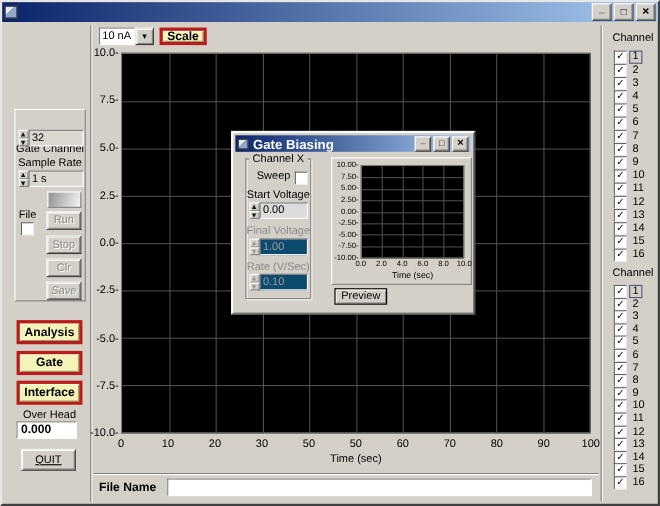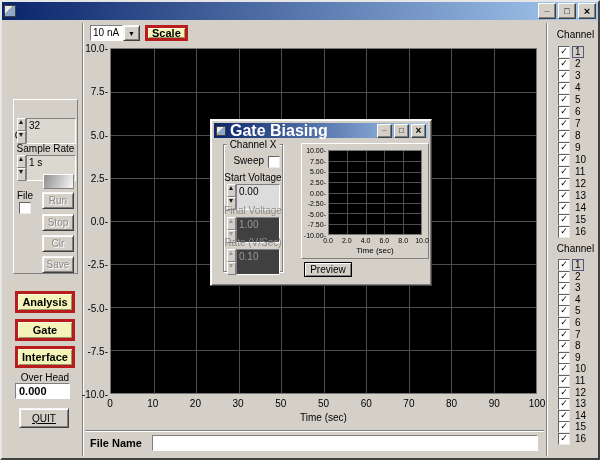--- a/index.html
+++ b/index.html
@@ -30,29 +30,29 @@
   .bold{font-weight:bold;}
   .center{text-align:center;}
   .fieldset{border:1px solid #808080;box-shadow:inset 1px 1px 0 #fff,1px 1px 0 #fff;}
   .legend{position:absolute;top:-6px;left:50%;transform:translateX(-50%);background:#d4d0c8;padding:0 3px;
     font-size:10px;white-space:nowrap;}
   .vline{width:2px;border-left:1px solid #808080;border-right:1px solid #fff;}
   .hline{height:2px;border-top:1px solid #808080;border-bottom:1px solid #fff;}
   .yfield{background:#fffec2;font-size:10px;padding:1px 2px;color:#000;}
   .wfield{background:#fff;font-size:11px;padding:1px 3px;color:#000;}
   
-  .spin{display:flex;height:26px;}
+  .spin{display:flex;height:15px;}
   .spin-arrows{width:9px;display:flex;flex-direction:column;}
   .sp{flex:1;background:#d4d0c8;border:1px solid;border-color:#fff #808080 #808080 #fff;position:relative;}
   .sp::before{content:"";position:absolute;left:1px;top:1px;border-left:2px solid transparent;border-right:2px solid transparent;}
   .sp.up::before{border-bottom:4px solid #1a1a1a;}
   .sp.dn::before{border-top:4px solid #1a1a1a;}
   .spin-field{flex:1;background:#dbd8d0;border:1px solid;border-color:#808080 #fff #fff #808080;
     font-size:10px;padding:1px 2px;color:#000;white-space:nowrap;overflow:hidden;}
-  .disabled-spin .spin-field{color:#9a9a9a;background:#404040;}
+  .disabled-spin .spin-field{color:#9a9a9a;background:#0c4a6e;}
   .disabled-spin .sp.up::before{border-bottom-color:#9a9a9a;}
   .disabled-spin .sp.dn::before{border-top-color:#9a9a9a;}
   
   .cbx{display:inline-block;width:10px;height:10px;background:#fff;border:1px solid;
     border-color:#636363 #e9e9e9 #e9e9e9 #636363;font-size:9px;line-height:9px;text-align:center;
     font-weight:bold;color:#000;box-sizing:content-box;}
   
   .plot{position:absolute;border:1px solid #777;}
   .hgrid{position:absolute;left:0;right:0;height:1px;}
   .vgrid{position:absolute;top:0;bottom:0;width:1px;}
@@ -121,21 +121,21 @@
           <span class="sp dn"></span>
         </span>
       <span class="spin-field">1 s</span>
     </div>
     <div class="abs raised led" style="left:29px;top:74px;width:31px;height:15px;"></div>
     <div class="abs lbl" style="left:3px;top:90px;">File</div>
     <span class="cbx abs" style="left:5px;top:102px;"></span>
     <div class="abs btn raised2 disabled" style="left:28px;top:92px;width:32px;height:17px;">Run</div>
     <div class="abs btn raised2 disabled" style="left:28px;top:114px;width:32px;height:17px;">Stop</div>
     <div class="abs btn raised2 disabled" style="left:28px;top:135px;width:32px;height:17px;">Clr</div>
-    <div class="abs btn raised2 disabled" style="left:28px;top:156px;width:32px;height:17px;">Save</div>
+    <div class="abs btn raised2 disabled" style="left:28px;top:156px;width:32px;height:17px;font-style:italic;">Save</div>
   </div>
 
   <div class="abs btn yellow" style="left:13px;top:289px;width:60px;height:22px;">Analysis</div>
   <div class="abs btn yellow" style="left:13px;top:317px;width:60px;height:22px;">Gate</div>
   <div class="abs btn yellow" style="left:13px;top:344px;width:60px;height:22px;">Interface</div>
   <div class="abs lbl center" style="left:8px;top:370px;width:70px;">Over Head</div>
   <div class="abs sunken wfield bold" style="left:13px;top:381px;width:55px;height:16px;">0.000</div>
   <div class="abs btn raised2" style="left:17px;top:406px;width:50px;height:20px;text-decoration:underline;">QUIT</div>
 
   <div id="main-chart">
@@ -318,21 +318,21 @@
         <span class="ch-num">16</span>
       </div>
     </div>
 
   <div class="abs lbl bold" style="left:88px;top:435px;font-size:11px;">File Name</div>
   <div class="abs sunken wfield" style="left:150px;top:433px;width:386px;height:16px;"></div>
 
   <div class="abs raised2" style="left:208px;top:117px;width:222px;height:167px;background:#d4d0c8;">
     <div class="titlebar abs" style="left:3px;top:3px;width:214px;height:15px;">
       <span class="app-ico" style="width:10px;height:10px;"></span>
-      <span class="title-text" style="font-size:16px;text-align:right;">Gate Biasing</span>
+      <span class="title-text" style="font-size:12px;text-align:right;">Gate Biasing</span>
       <span class="tb-btns">
         <span class="tbtn" style="width:13px;height:12px;font-size:8px;">
             <span class="g-min">_</span>
           </span>
         <span class="tbtn" style="width:13px;height:12px;font-size:8px;">
             <span>□</span>
           </span>
         <span class="tbtn" style="width:13px;height:12px;font-size:10px;">
             <span>×</span>
           </span>

